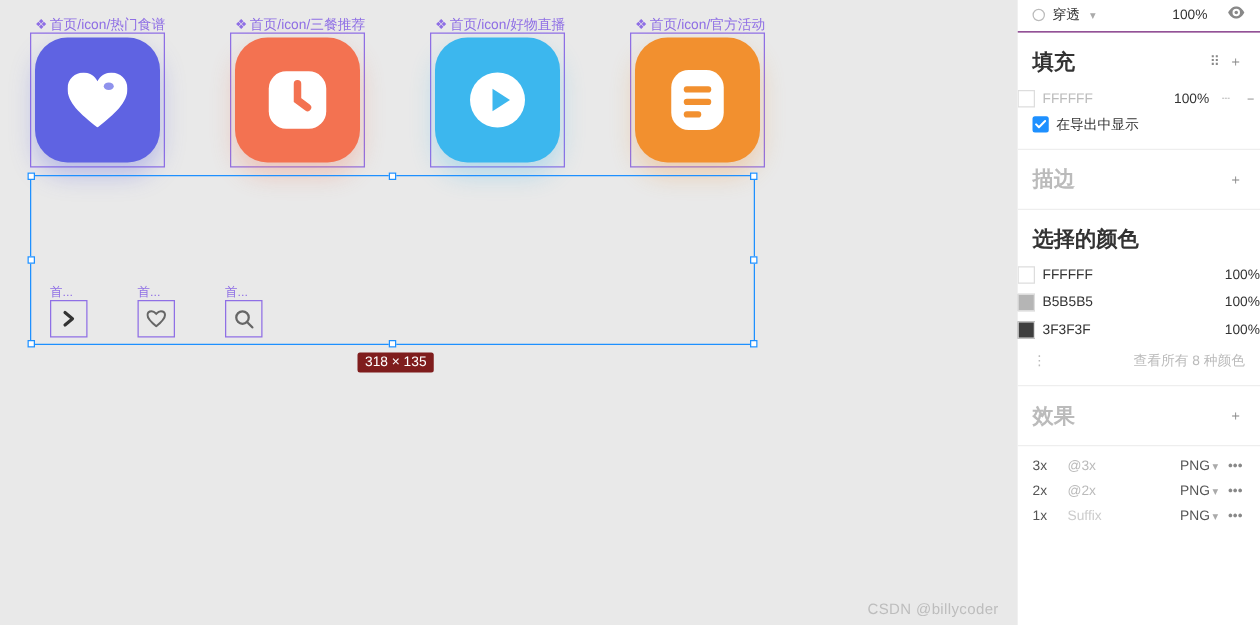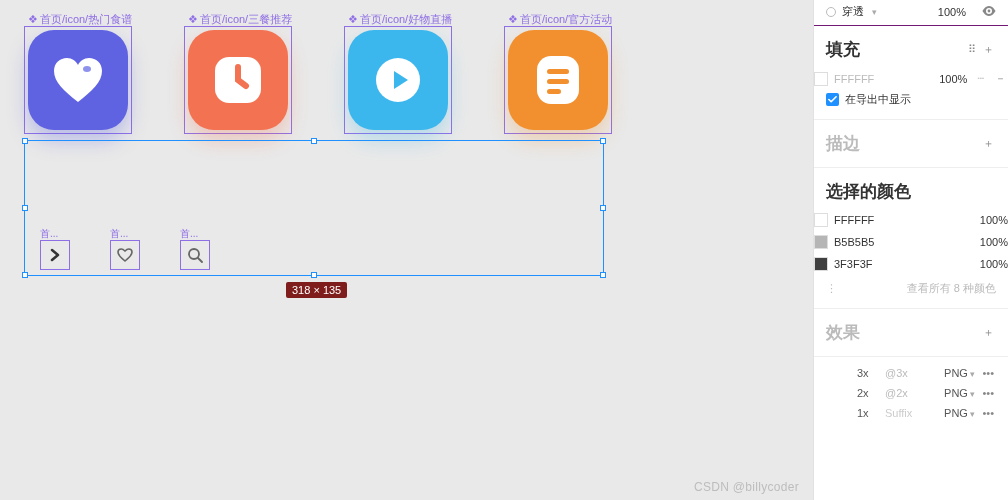--- a/index.html
+++ b/index.html
@@ -33,21 +33,21 @@
   .rp-row { display:flex; align-items:center; justify-content:space-between; padding:6px 12px; }
   .rp-sec { border-bottom:1px solid #eee; padding:6px 0; }
   .rp-title { font-size:17px; color:#333; font-weight:700; }
   .muted { color:#bbb; }
   .plus, .minus, .more { color:#888; cursor:pointer; padding:0 2px; }
   .swatch { width:14px; height:14px; border:1px solid #ddd; display:inline-block; vertical-align:middle; margin-right:6px; }
   .chk { width:13px; height:13px; border-radius:2px; background:#1e90ff; display:inline-flex; align-items:center; justify-content:center; margin-right:6px; }
   .chk svg { width:9px; height:9px; }
   .color-row { display:flex; align-items:center; padding:4px 0; }
   .color-row .pct { margin-left:auto; color:#333; width:40px; text-align:right; }
-  .export-row { display:flex; align-items:flex-start; padding:4px 12px; gap:6px;margin-left:31px; }
+  .export-row { display:flex; align-items:flex-start; padding:4px 12px; gap:6px; }
   .export-row .sz { width:22px; color:#555; }
   .export-row .suf { flex:1; color:#bbb; }
   .export-row .fmt { color:#555; }
   .chev { color:#aaa; font-size:9px; margin-left:2px; }
   .export-btn { margin:8px 12px 10px; border:1px solid #ccc; border-radius:4px; text-align:center; padding:7px 0; font-size:11px; color:#555; cursor:pointer; }
   .grid4 { letter-spacing:2px; color:#888; }
   .eye { color:#888; }
   .passthru-row{display:flex;align-items:center;padding:4px 12px 2px;gap:6px;}
   .passthru-row .rad{width:10px;height:10px;border:1px solid #bbb;border-radius:50%;}
 </style>

